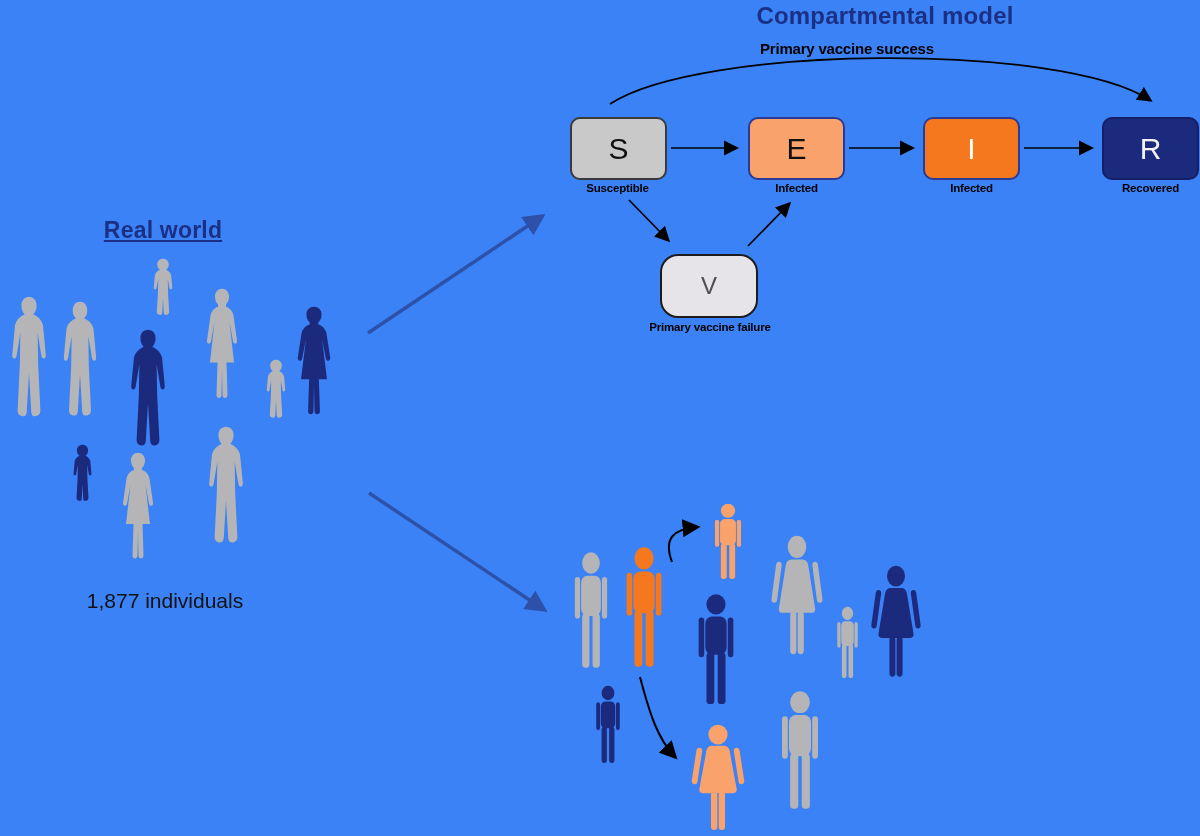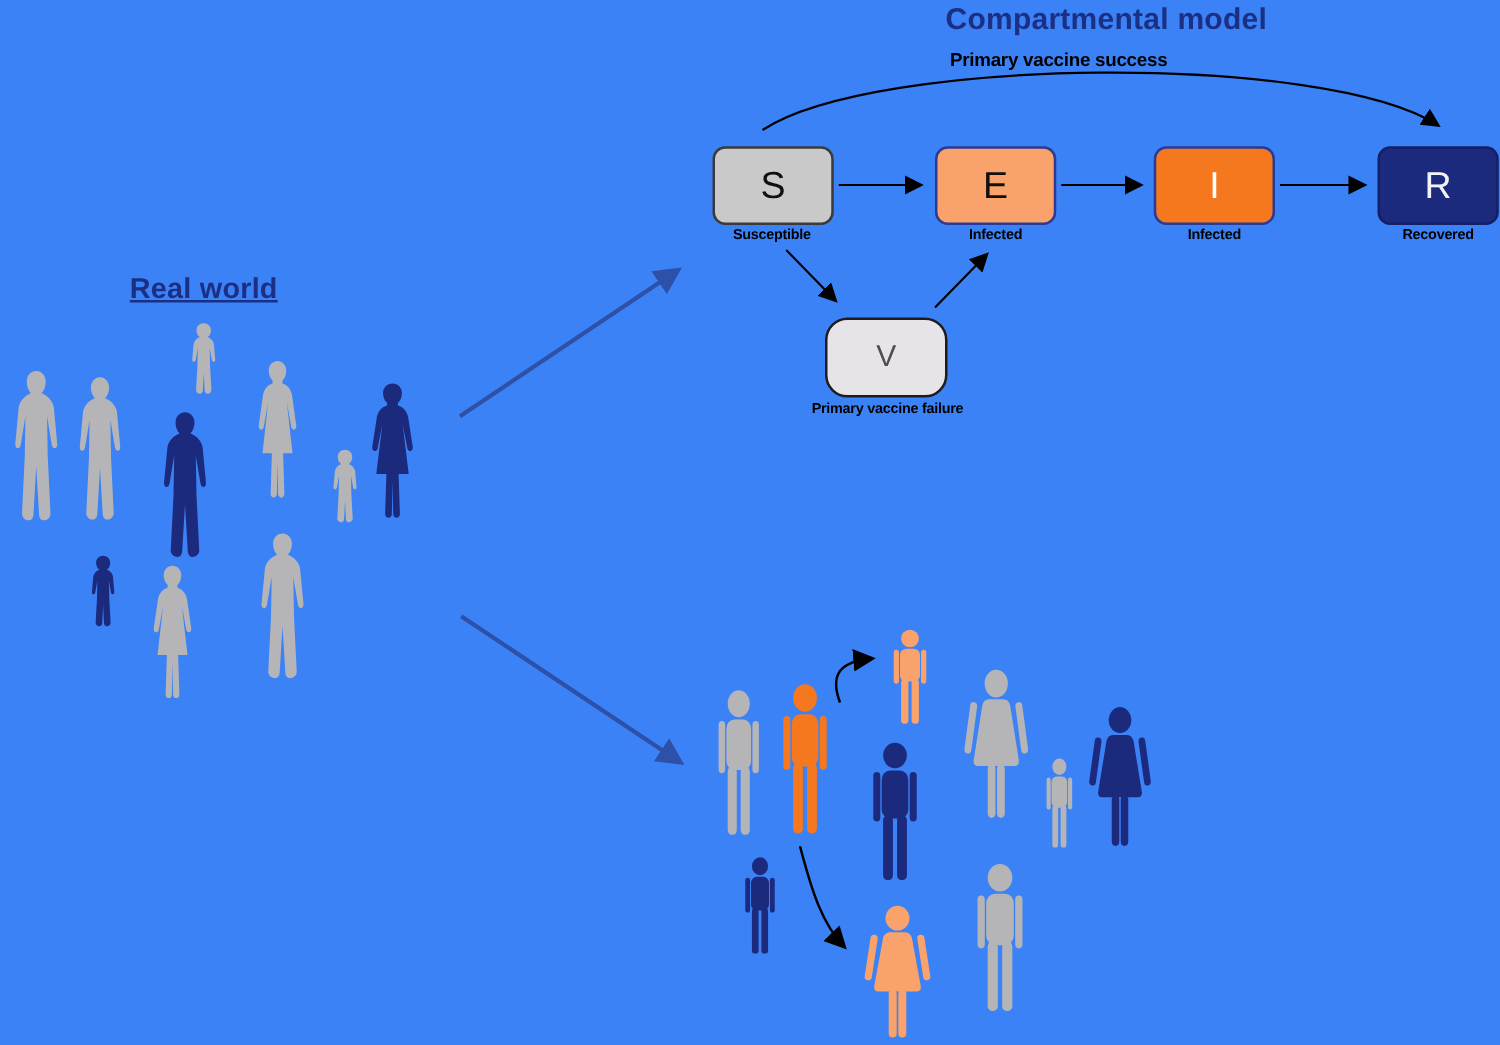--- a/index.html
+++ b/index.html
@@ -114,20 +114,21 @@
     <path d="M629 200 L668 240" stroke="#000000" stroke-width="1.7" fill="none" marker-end="url(#mk-black)"></path>
     <path d="M748 246 L789 204" stroke="#000000" stroke-width="1.7" fill="none" marker-end="url(#mk-black)"></path>
 
     <path d="M672 562 C663 538 674 529 697 527" stroke="#000000" stroke-width="2" fill="none" marker-end="url(#mk-black)"></path>
     <path d="M640 677 C650 715 658 739 675 757" stroke="#000000" stroke-width="2" fill="none" marker-end="url(#mk-black)"></path>
   </svg>
 
   <div class="txt section-title" id="comp-title">Compartmental model</div>
   <div class="txt small-lbl" id="success-label">Primary vaccine success</div>
   <div class="txt section-title" id="rw-title">Real world</div>
+  <div class="txt" id="count-label">1,877 individuals</div>
 
   <div class="cbox" id="box-s" style="background: rgb(201, 201, 201); border-color: rgb(58, 58, 58);">
     <span class="letter" style="color: rgb(16, 16, 16);">S</span>
   </div>
   <div class="cbox" id="box-e" style="background: rgb(249, 162, 107); border-color: rgb(43, 58, 148);">
     <span class="letter" style="color: rgb(16, 16, 16);">E</span>
   </div>
   <div class="cbox" id="box-i" style="background: rgb(245, 120, 31); border-color: rgb(43, 58, 148);">
     <span class="letter" style="color: rgb(255, 255, 255);">I</span>
   </div>

